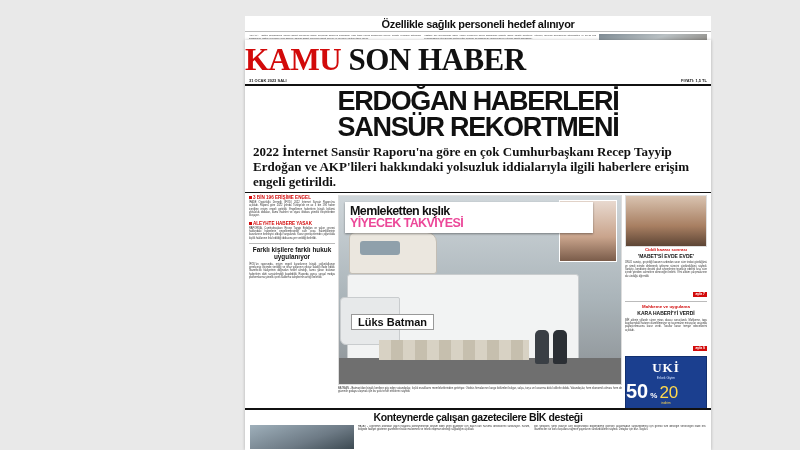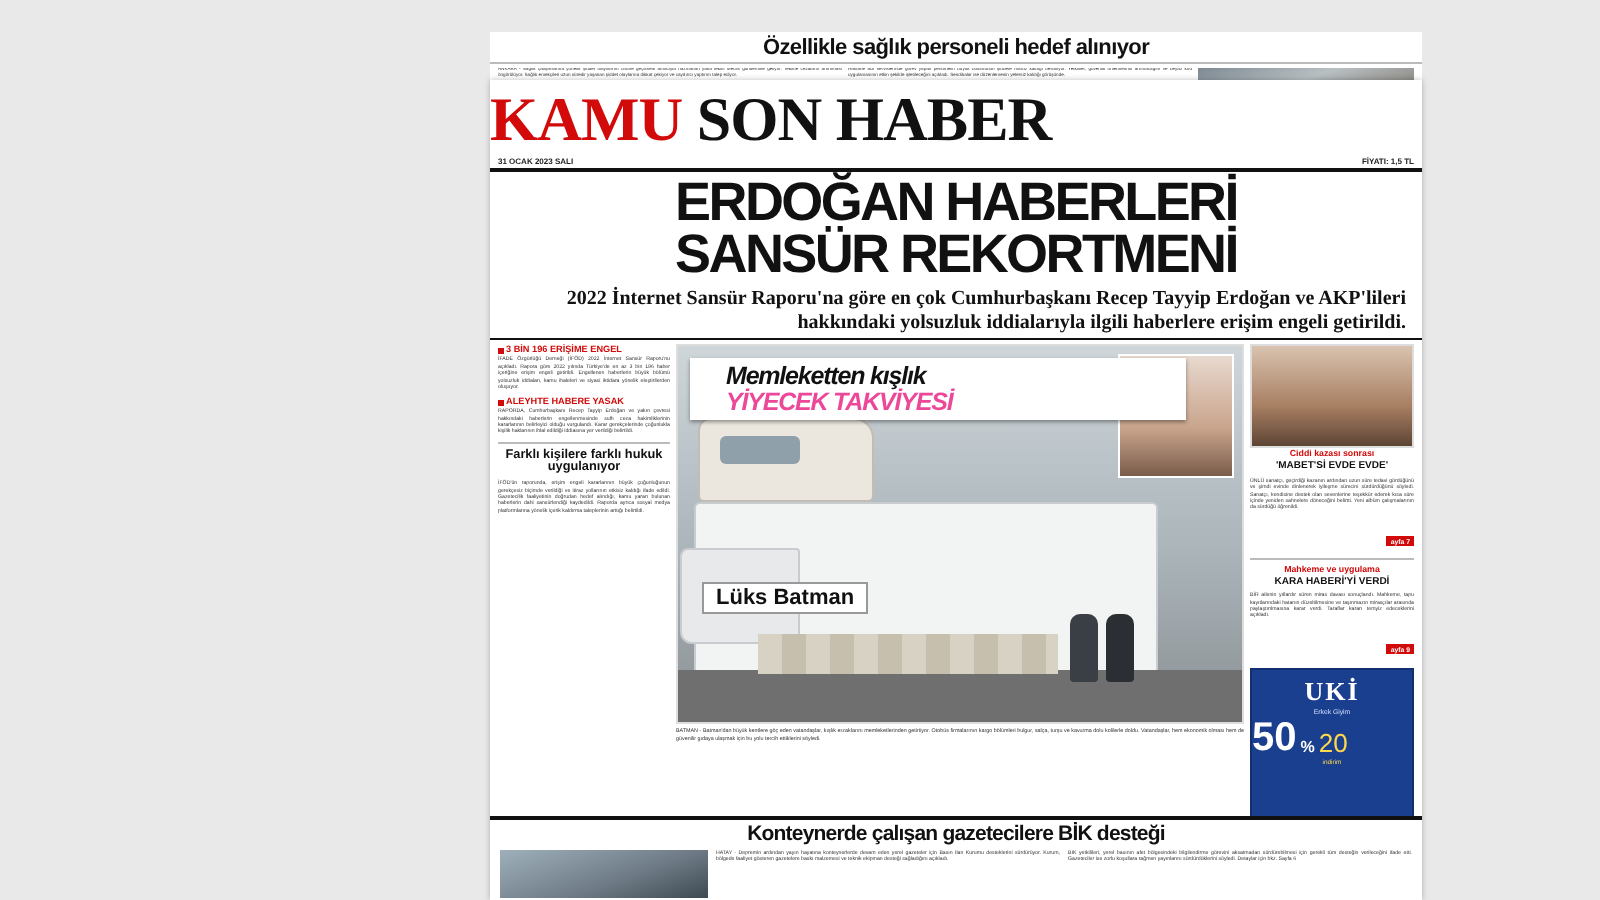--- a/index.html
+++ b/index.html
@@ -122,23 +122,23 @@
     font-size: 27px;
     line-height: 0.96;
     letter-spacing: -1.3px;
     text-align: center;
     color: #111;
     text-transform: uppercase;
   }
   .subhead {
     margin-top: 3px;
     font-family: "Liberation Serif", serif;
-    font-size: 10px;
+    font-size: 13px;
     line-height: 1.18;
-    text-align: right;
+    text-align: left;
     color: #111;
     font-weight: bold;
   }
   
   .body-grid {
     display: flex;
     height: 312px;
     padding: 2px 4px 0 4px;
     gap: 3px;
     box-sizing: border-box;
@@ -185,23 +185,22 @@
     height: 190px;
     background: linear-gradient(180deg,#cfd6da 0%,#aab4b9 55%,#8b9094 100%);
     overflow: hidden;
     border: 1px solid #ddd;
     box-sizing: border-box;
   }
   .photo-banner {
     position: absolute;
     left: 6px; top: 6px; right: 28px;
     background: #ffffff;
-    padding: 3px 18px;
+    padding: 3px 5px;
     box-shadow: 0 1px 2px rgba(0,0,0,.4);
-    font-style: italic;
   }
   .photo-banner .l1 {
     font-size: 12.5px;
     font-weight: bold;
     line-height: 1.0;
     letter-spacing: -0.6px;
     color: #111;
   }
   .photo-banner .l2 {
     font-size: 12.5px;
@@ -350,21 +349,21 @@
     align-items: flex-end;
     gap: 2px;
     color: #fff;
   }
   .ad-disc .big {
     font-size: 20px;
     font-weight: bold;
     line-height: 0.9;
   }
   .ad-disc .mid {
-    font-size: 13px;
+    font-size: 17px;
     font-weight: normal;
     line-height: 0.9;
     color: #ffd84d;
   }
   .ad-disc .pct { font-size: 8px; font-weight: bold; }
   .ad-note {
     text-align: center;
     font-size: 3.2px;
     color: #ffd84d;
     margin-top: 1px;

